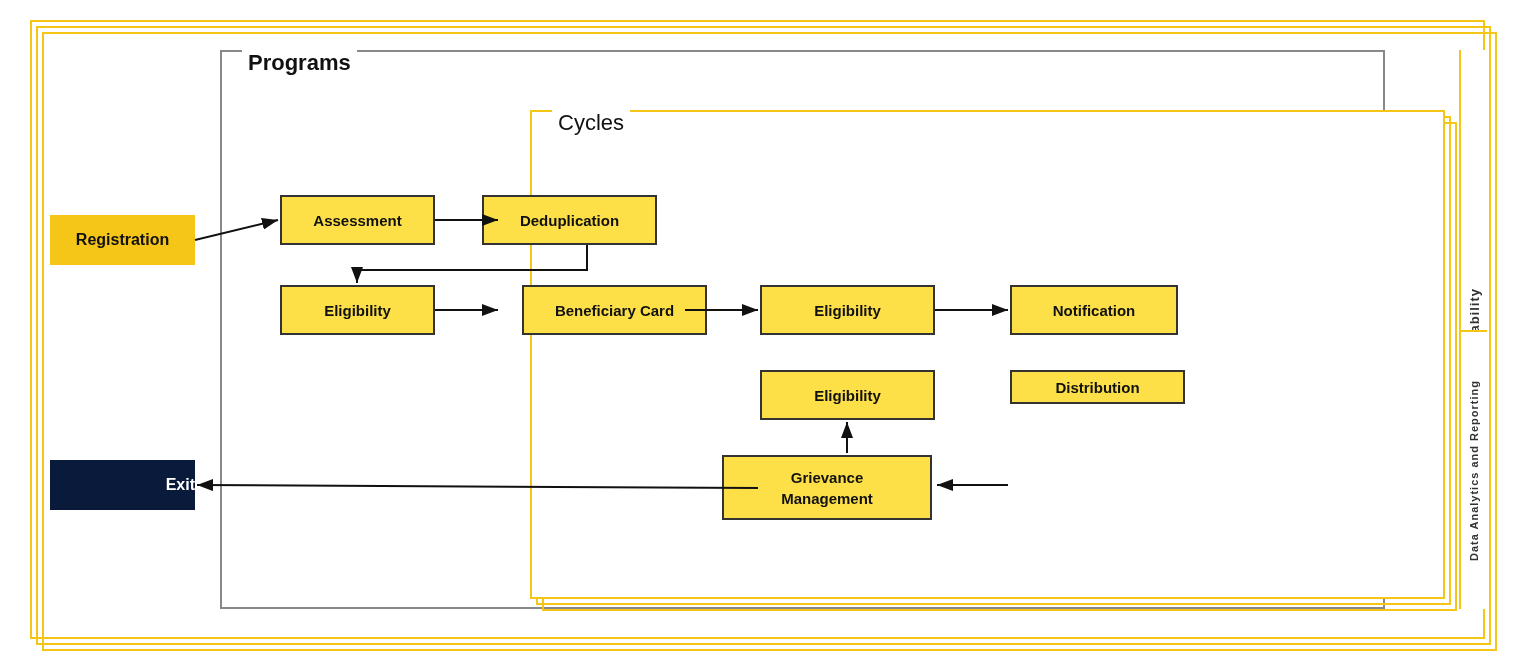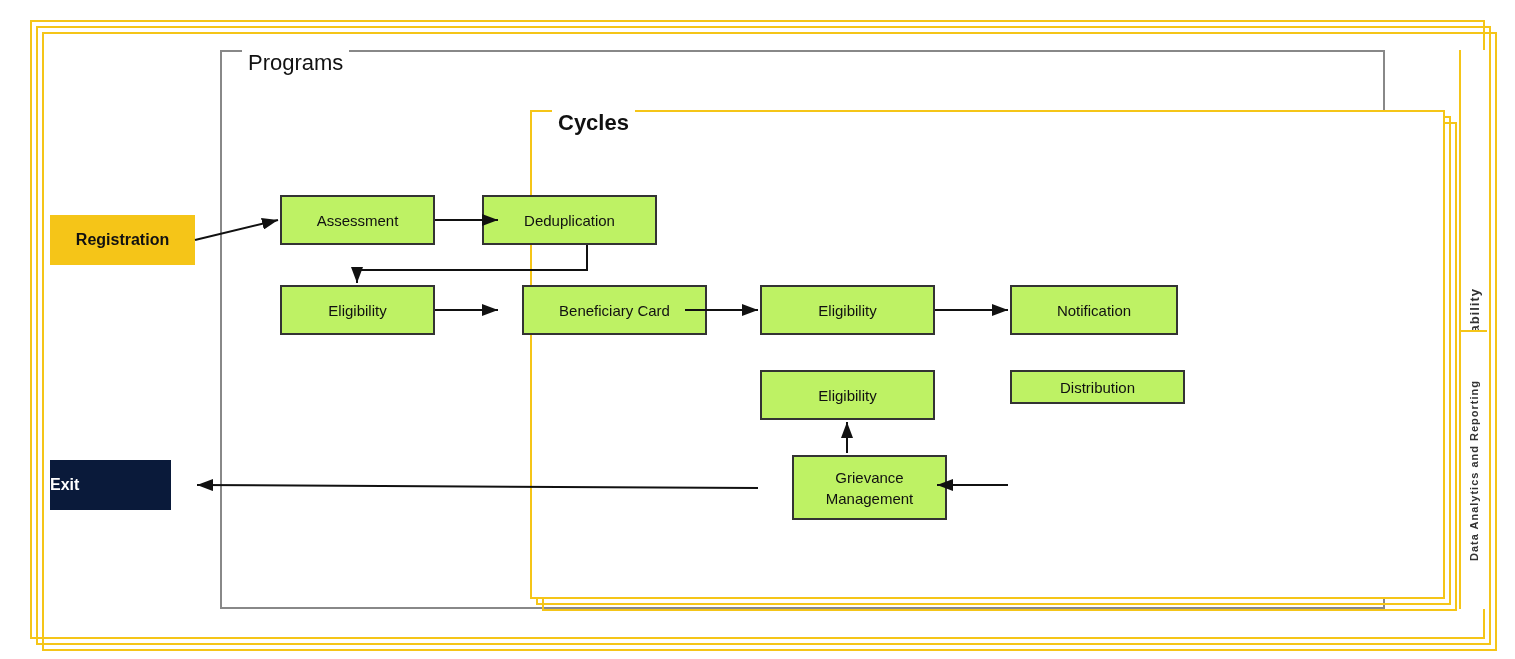--- a/index.html
+++ b/index.html
@@ -50,21 +50,21 @@
       right: 100px;
       bottom: 30px;
       border: 2px solid #888;
       background: #fff;
     }
     .programs-label {
       position: absolute;
       top: -2px;
       left: 20px;
       font-size: 22px;
-      font-weight: normal;
+      font-weight: bold;
       color: #111;
       background: #fff;
       padding: 0 6px;
     }
 
     
     .auditability-label {
       position: absolute;
       right: -2px;
       top: 30px;
@@ -139,21 +139,21 @@
       bottom: 28px;
       border: 2px solid #F5C518;
       background: transparent;
       pointer-events: none;
     }
     .cycles-label {
       position: absolute;
       top: -2px;
       left: 20px;
       font-size: 22px;
-      font-weight: bold;
+      font-weight: normal;
       color: #111;
       background: #fff;
       padding: 0 6px;
     }
 
     
     .registration-box {
       position: absolute;
       top: 195px;
       left: 20px;
@@ -166,41 +166,41 @@
       font-size: 16px;
       font-weight: bold;
       color: #111;
     }
 
     
     .exit-box {
       position: absolute;
       top: 440px;
       left: 20px;
-      width: 121px;
+      width: 145px;
       height: 50px;
       background: #0a1a3a;
       display: flex;
       align-items: center;
-      justify-content: flex-start;
+      justify-content: flex-end;
       font-size: 16px;
       font-weight: bold;
       color: #fff;
     }
 
     
     .process-box {
       position: absolute;
       border: 2px solid #333;
-      background: #bef264;
+      background: #fde047;
       display: flex;
       align-items: center;
       justify-content: center;
       font-size: 15px;
-      font-weight: 400;
+      font-weight: 700;
       color: #111;
       text-align: center;
     }
 
     
     .box-assessment {
       top: 175px;
       left: 250px;
       width: 155px;
       height: 50px;
@@ -250,22 +250,22 @@
     
     .box-distribution {
       top: 350px;
       left: 980px;
       width: 175px;
       height: 34px;
     }
     
     .box-grievance {
       top: 435px;
-      left: 762px;
-      width: 155px;
+      left: 692px;
+      width: 210px;
       height: 65px;
     }
     
     .box-reconciliation {
       top: 440px;
       left: 980px;
       width: 175px;
       height: 50px;
     }
 

